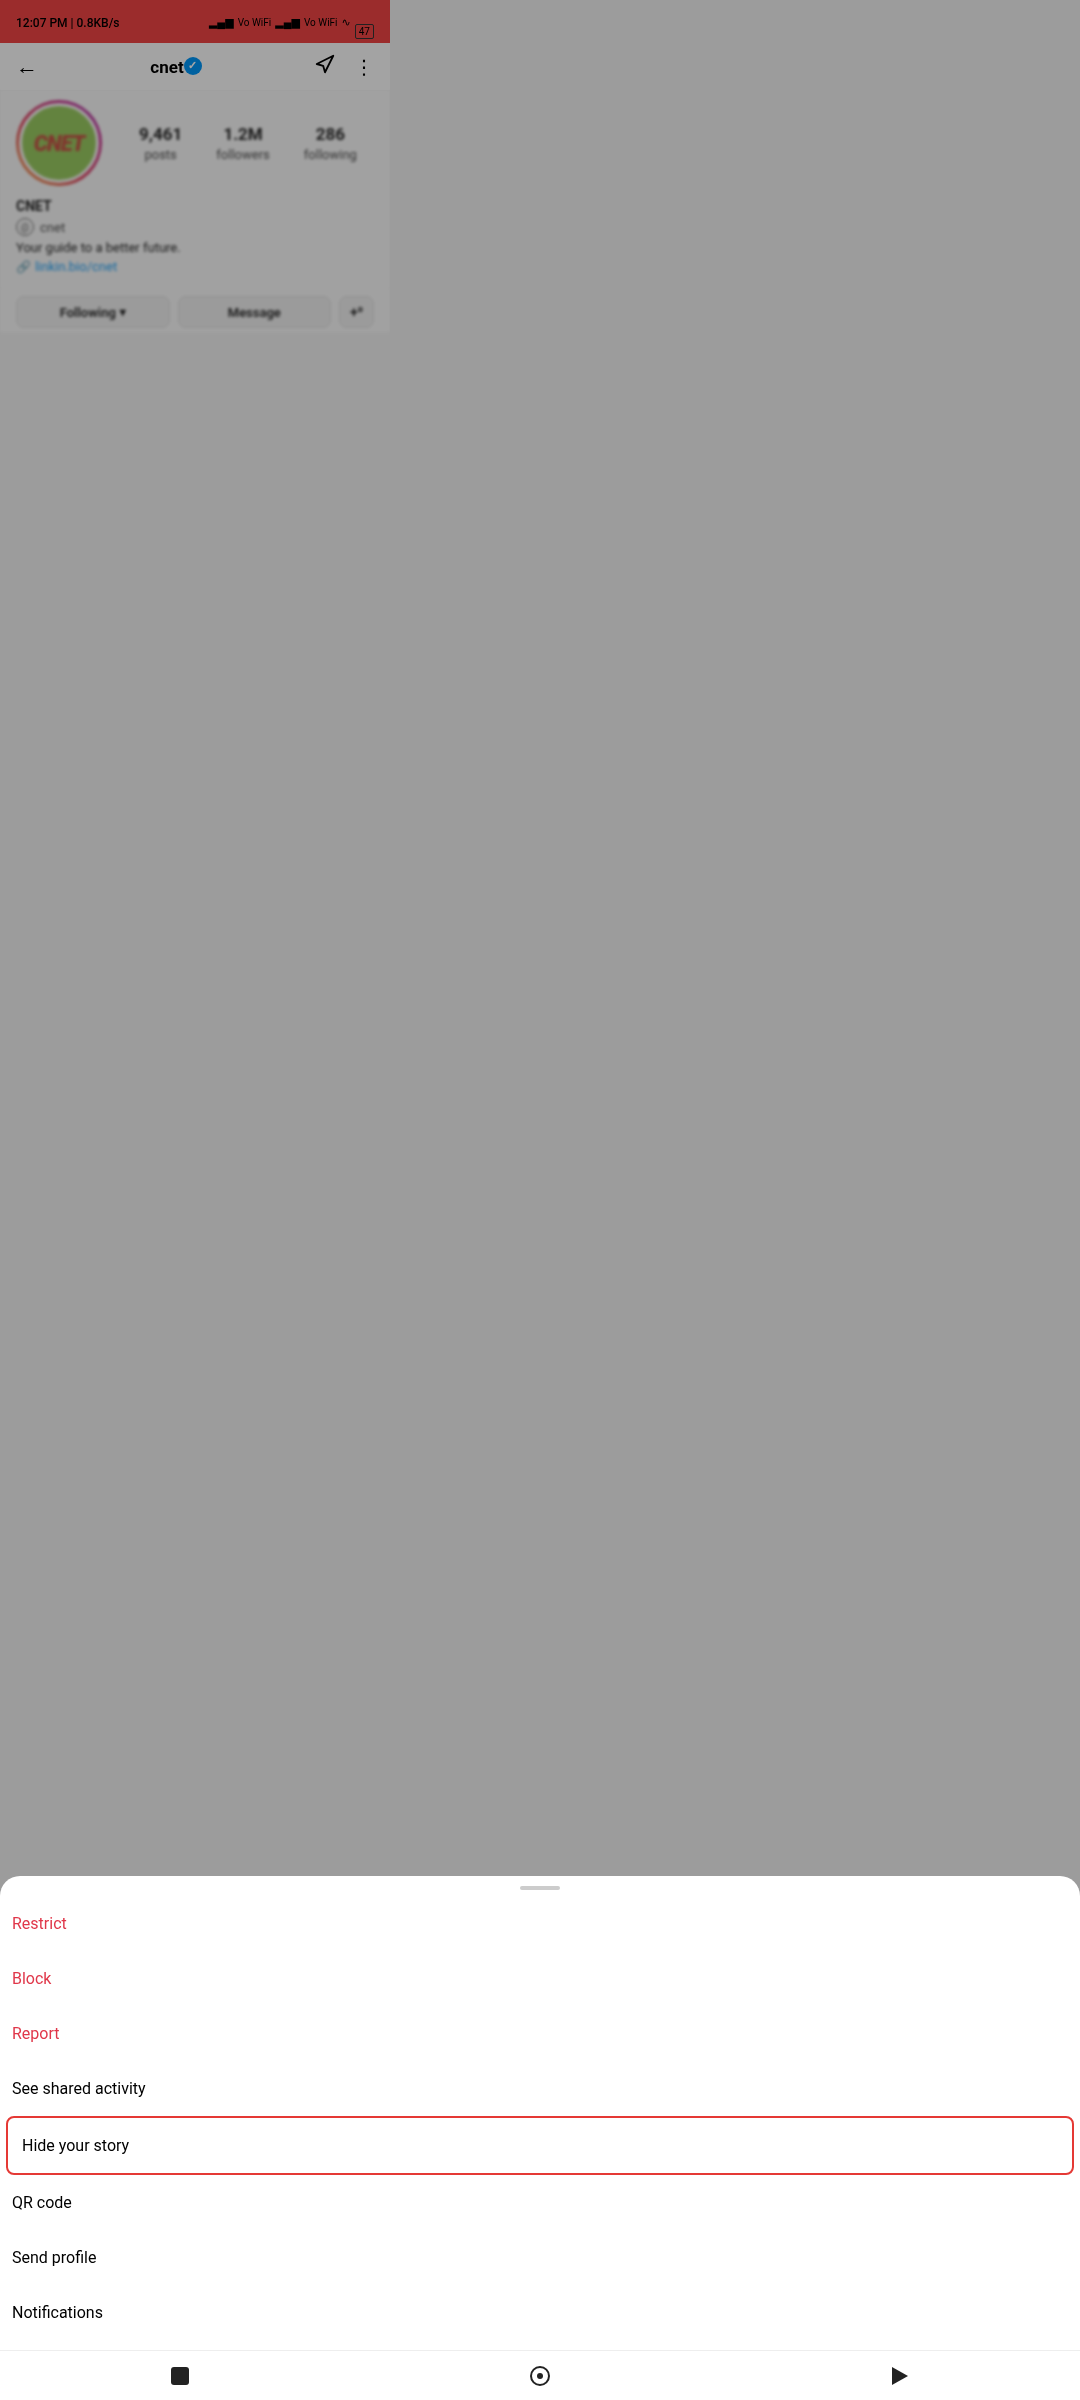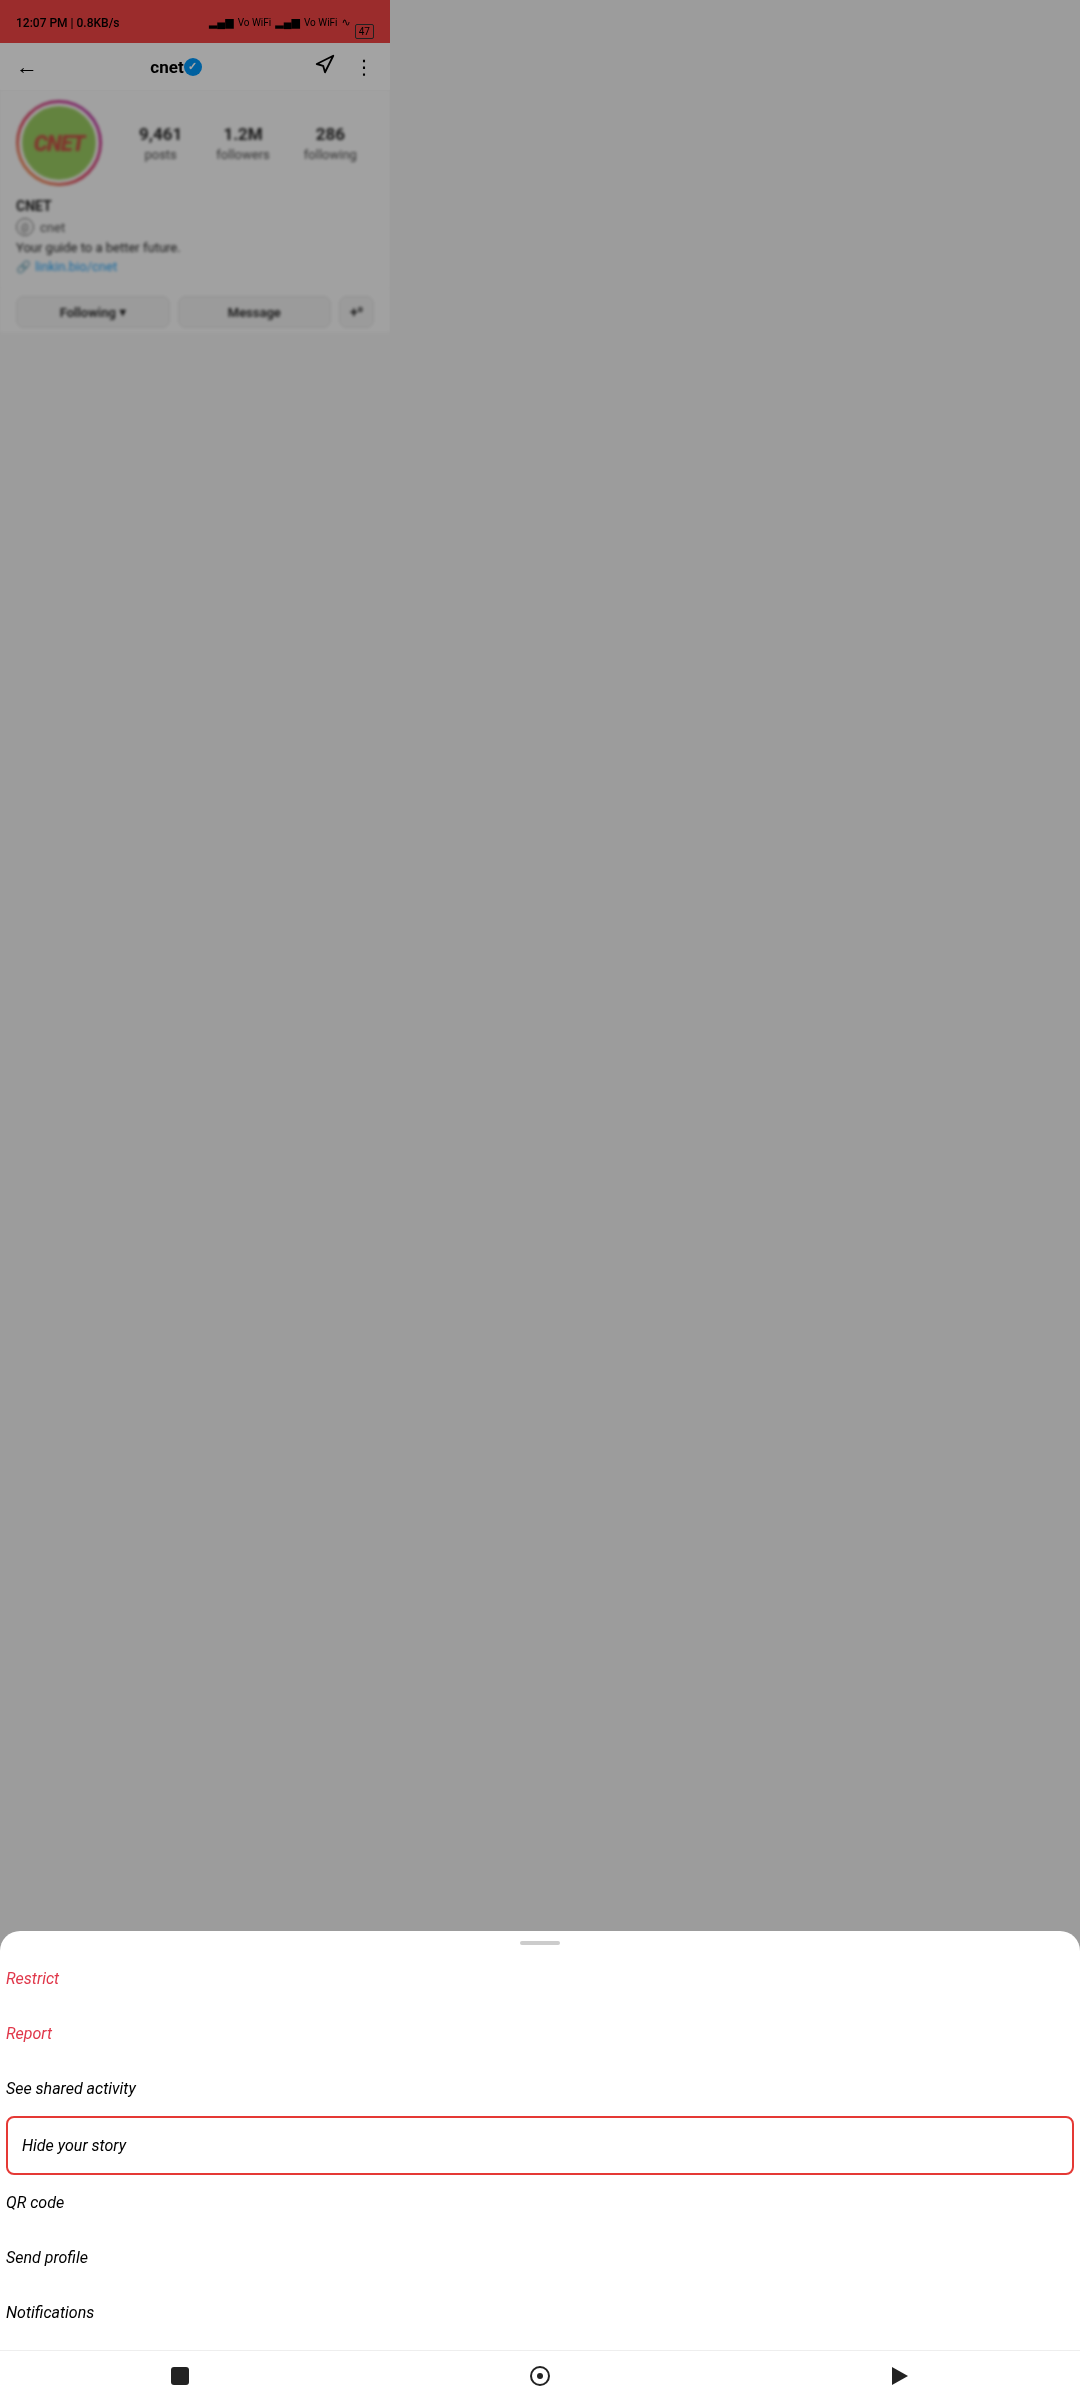--- a/index.html
+++ b/index.html
@@ -44,21 +44,21 @@
     .top-nav {
       display: flex;
       align-items: center;
       justify-content: space-between;
       padding: 10px 16px;
       background: #fafafa;
     }
     .nav-left { font-size: 22px; cursor: pointer; }
     .nav-title {
       display: flex;
-      align-items: center;
+      align-items: flex-start;
       gap: 0;
       font-size: 17px;
       font-weight: 700;
     }
     .verified-badge {
       width: 18px;
       height: 18px;
       background: #0095f6;
       border-radius: 50%;
       display: flex;
@@ -231,28 +231,27 @@
       padding: 10px 0 6px;
     }
     .sheet-handle {
       width: 40px;
       height: 4px;
       background: #ccc;
       border-radius: 4px;
     }
 
     .menu-item {
-      padding: 18px 6px;
+      padding: 18px 12px;
       font-size: 16px;
       color: #000;
       border-bottom: none;
       cursor: pointer;
       display: flex;
       align-items: center;
-      font-style: italic;
     }
     .menu-item.red {
       color: #e0374a;
     }
     .menu-item.highlighted {
       border: 2.5px solid #e53935;
       margin: 0 6px;
       border-radius: 8px;
       padding-left: 14px;
     }
@@ -397,20 +396,21 @@
 
 <div class="overlay"></div>
 
 <div class="bottom-sheet">
   <div class="sheet-handle-row">
     <div class="sheet-handle"></div>
   </div>
 
   <div id="menu-list">
       <div class="menu-item red">Restrict</div>
+      <div class="menu-item red">Block</div>
       <div class="menu-item red">Report</div>
       <div class="menu-item">See shared activity</div>
       <div class="menu-item highlighted">Hide your story</div>
       <div class="menu-item">QR code</div>
       <div class="menu-item">Send profile</div>
       <div class="menu-item">Notifications</div>
     </div>
 
   <div style="height: 60px;"></div>
 </div>

